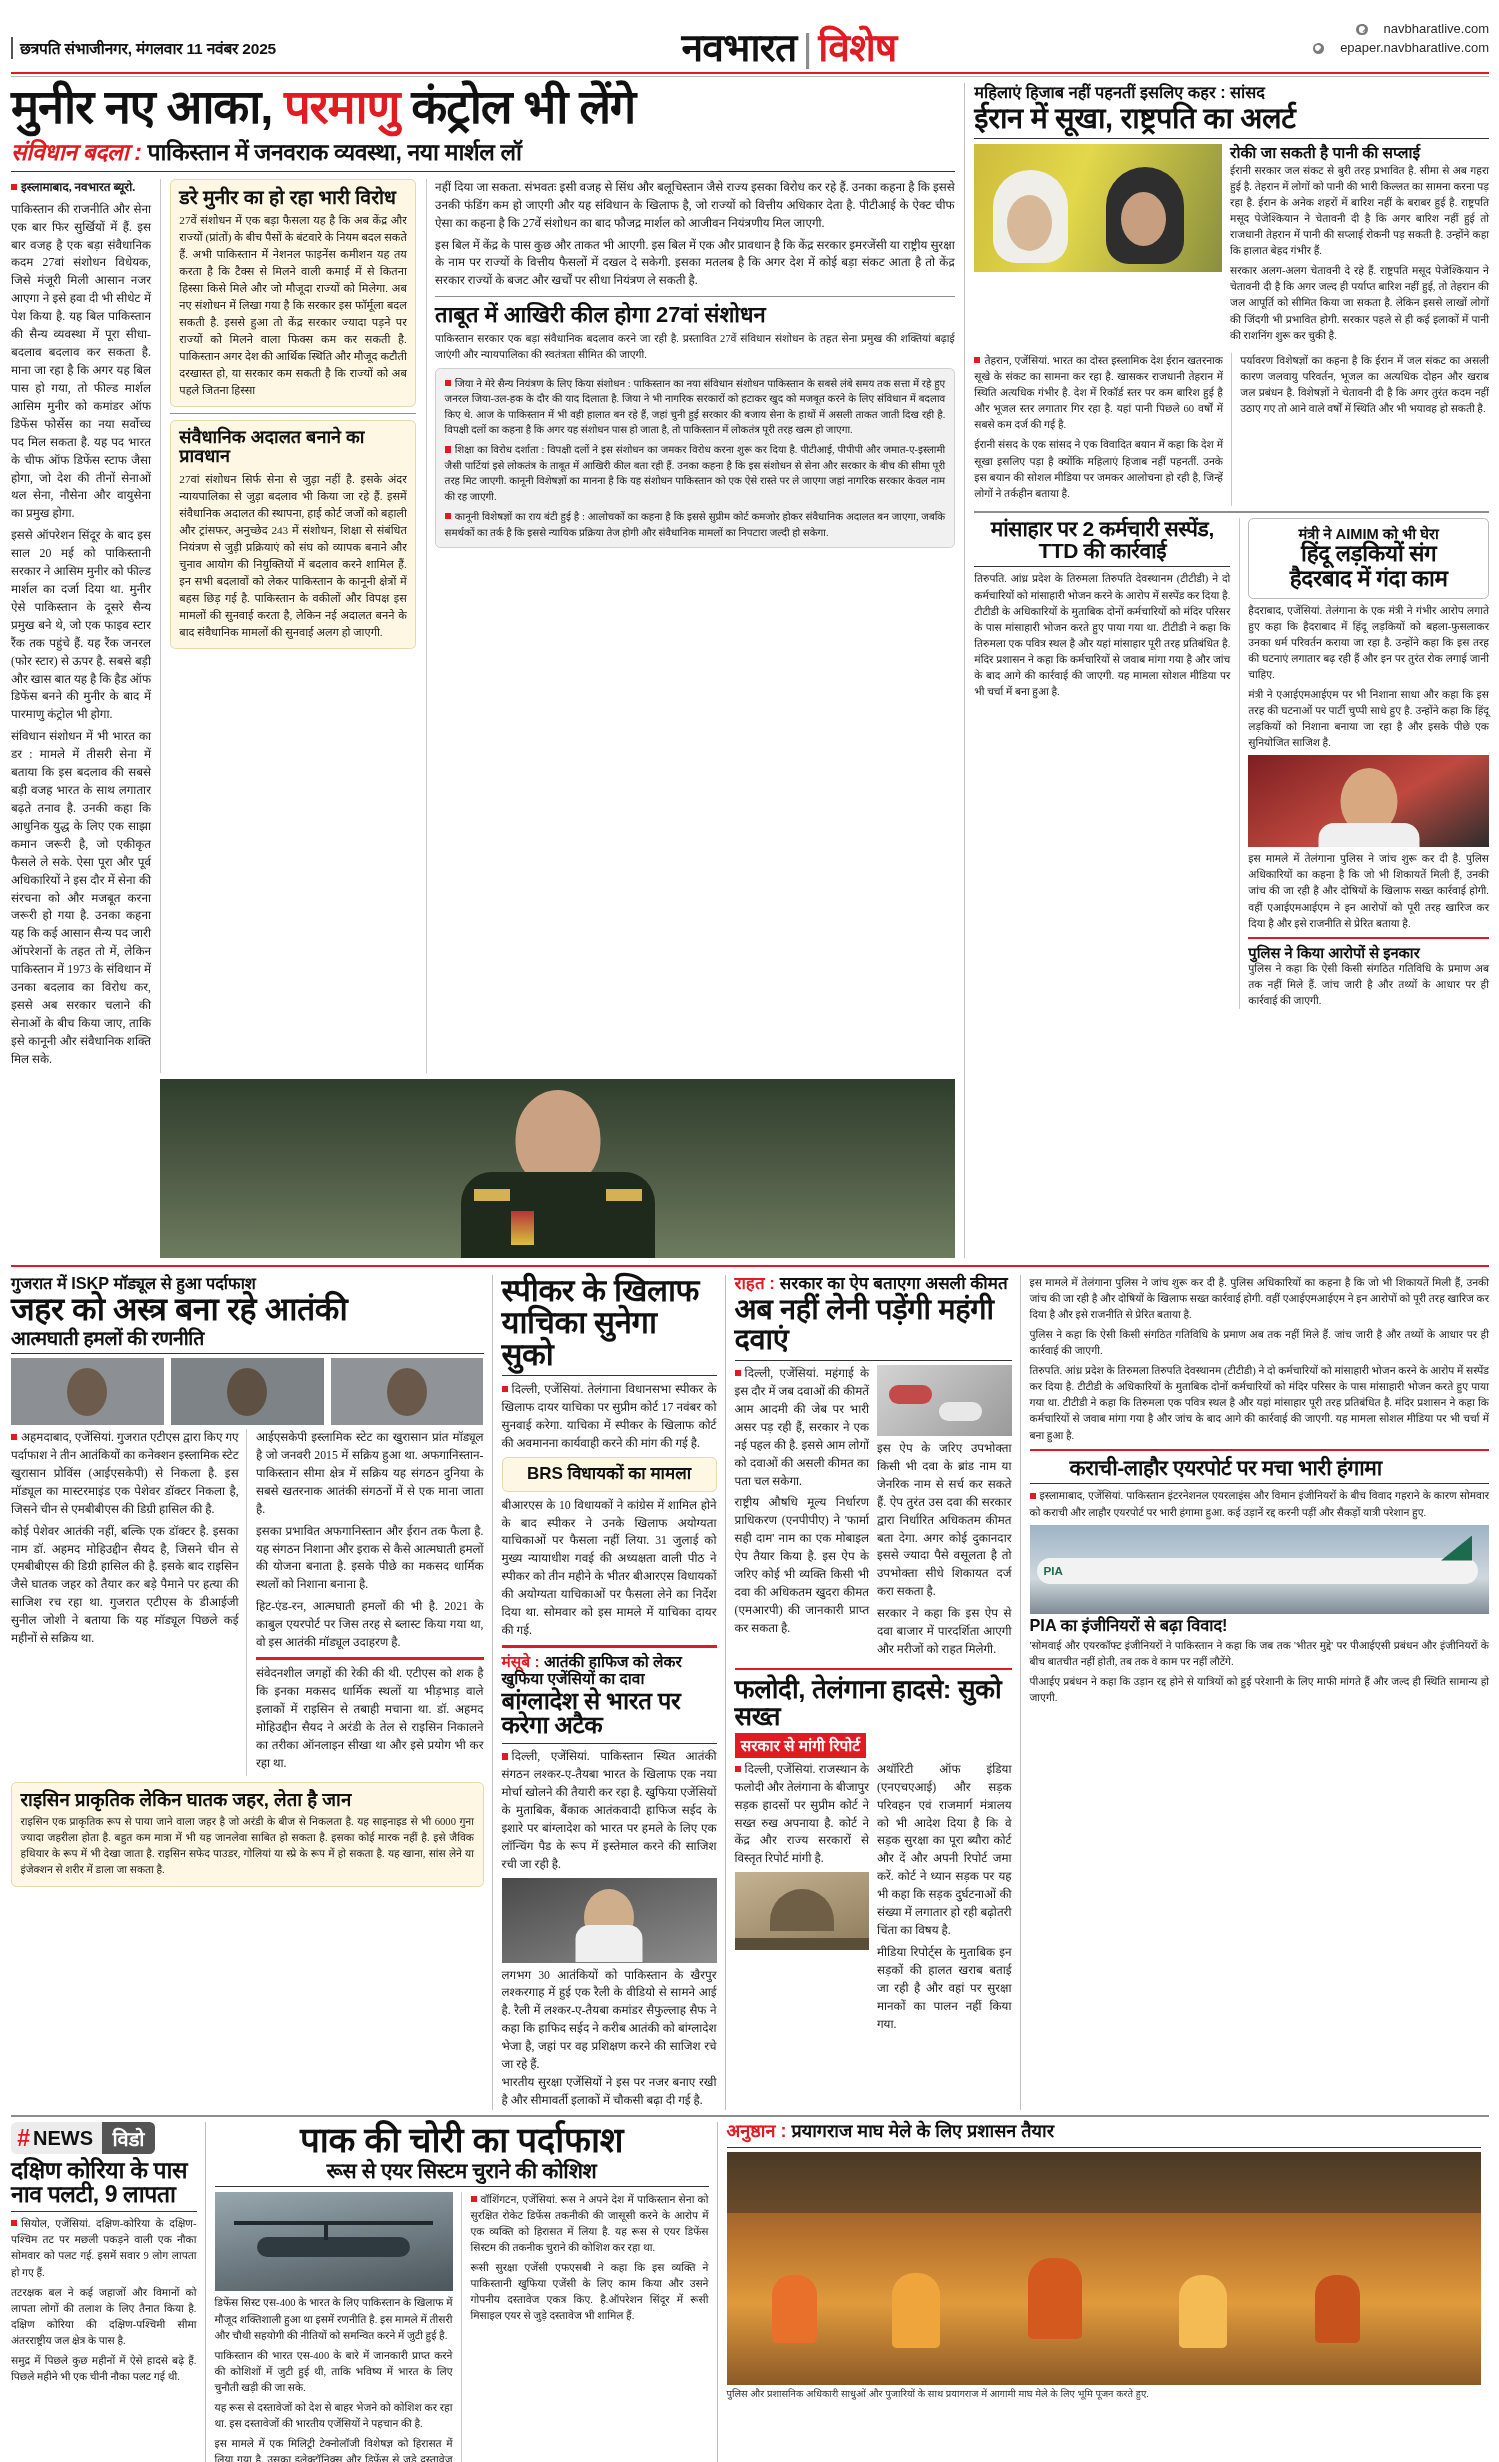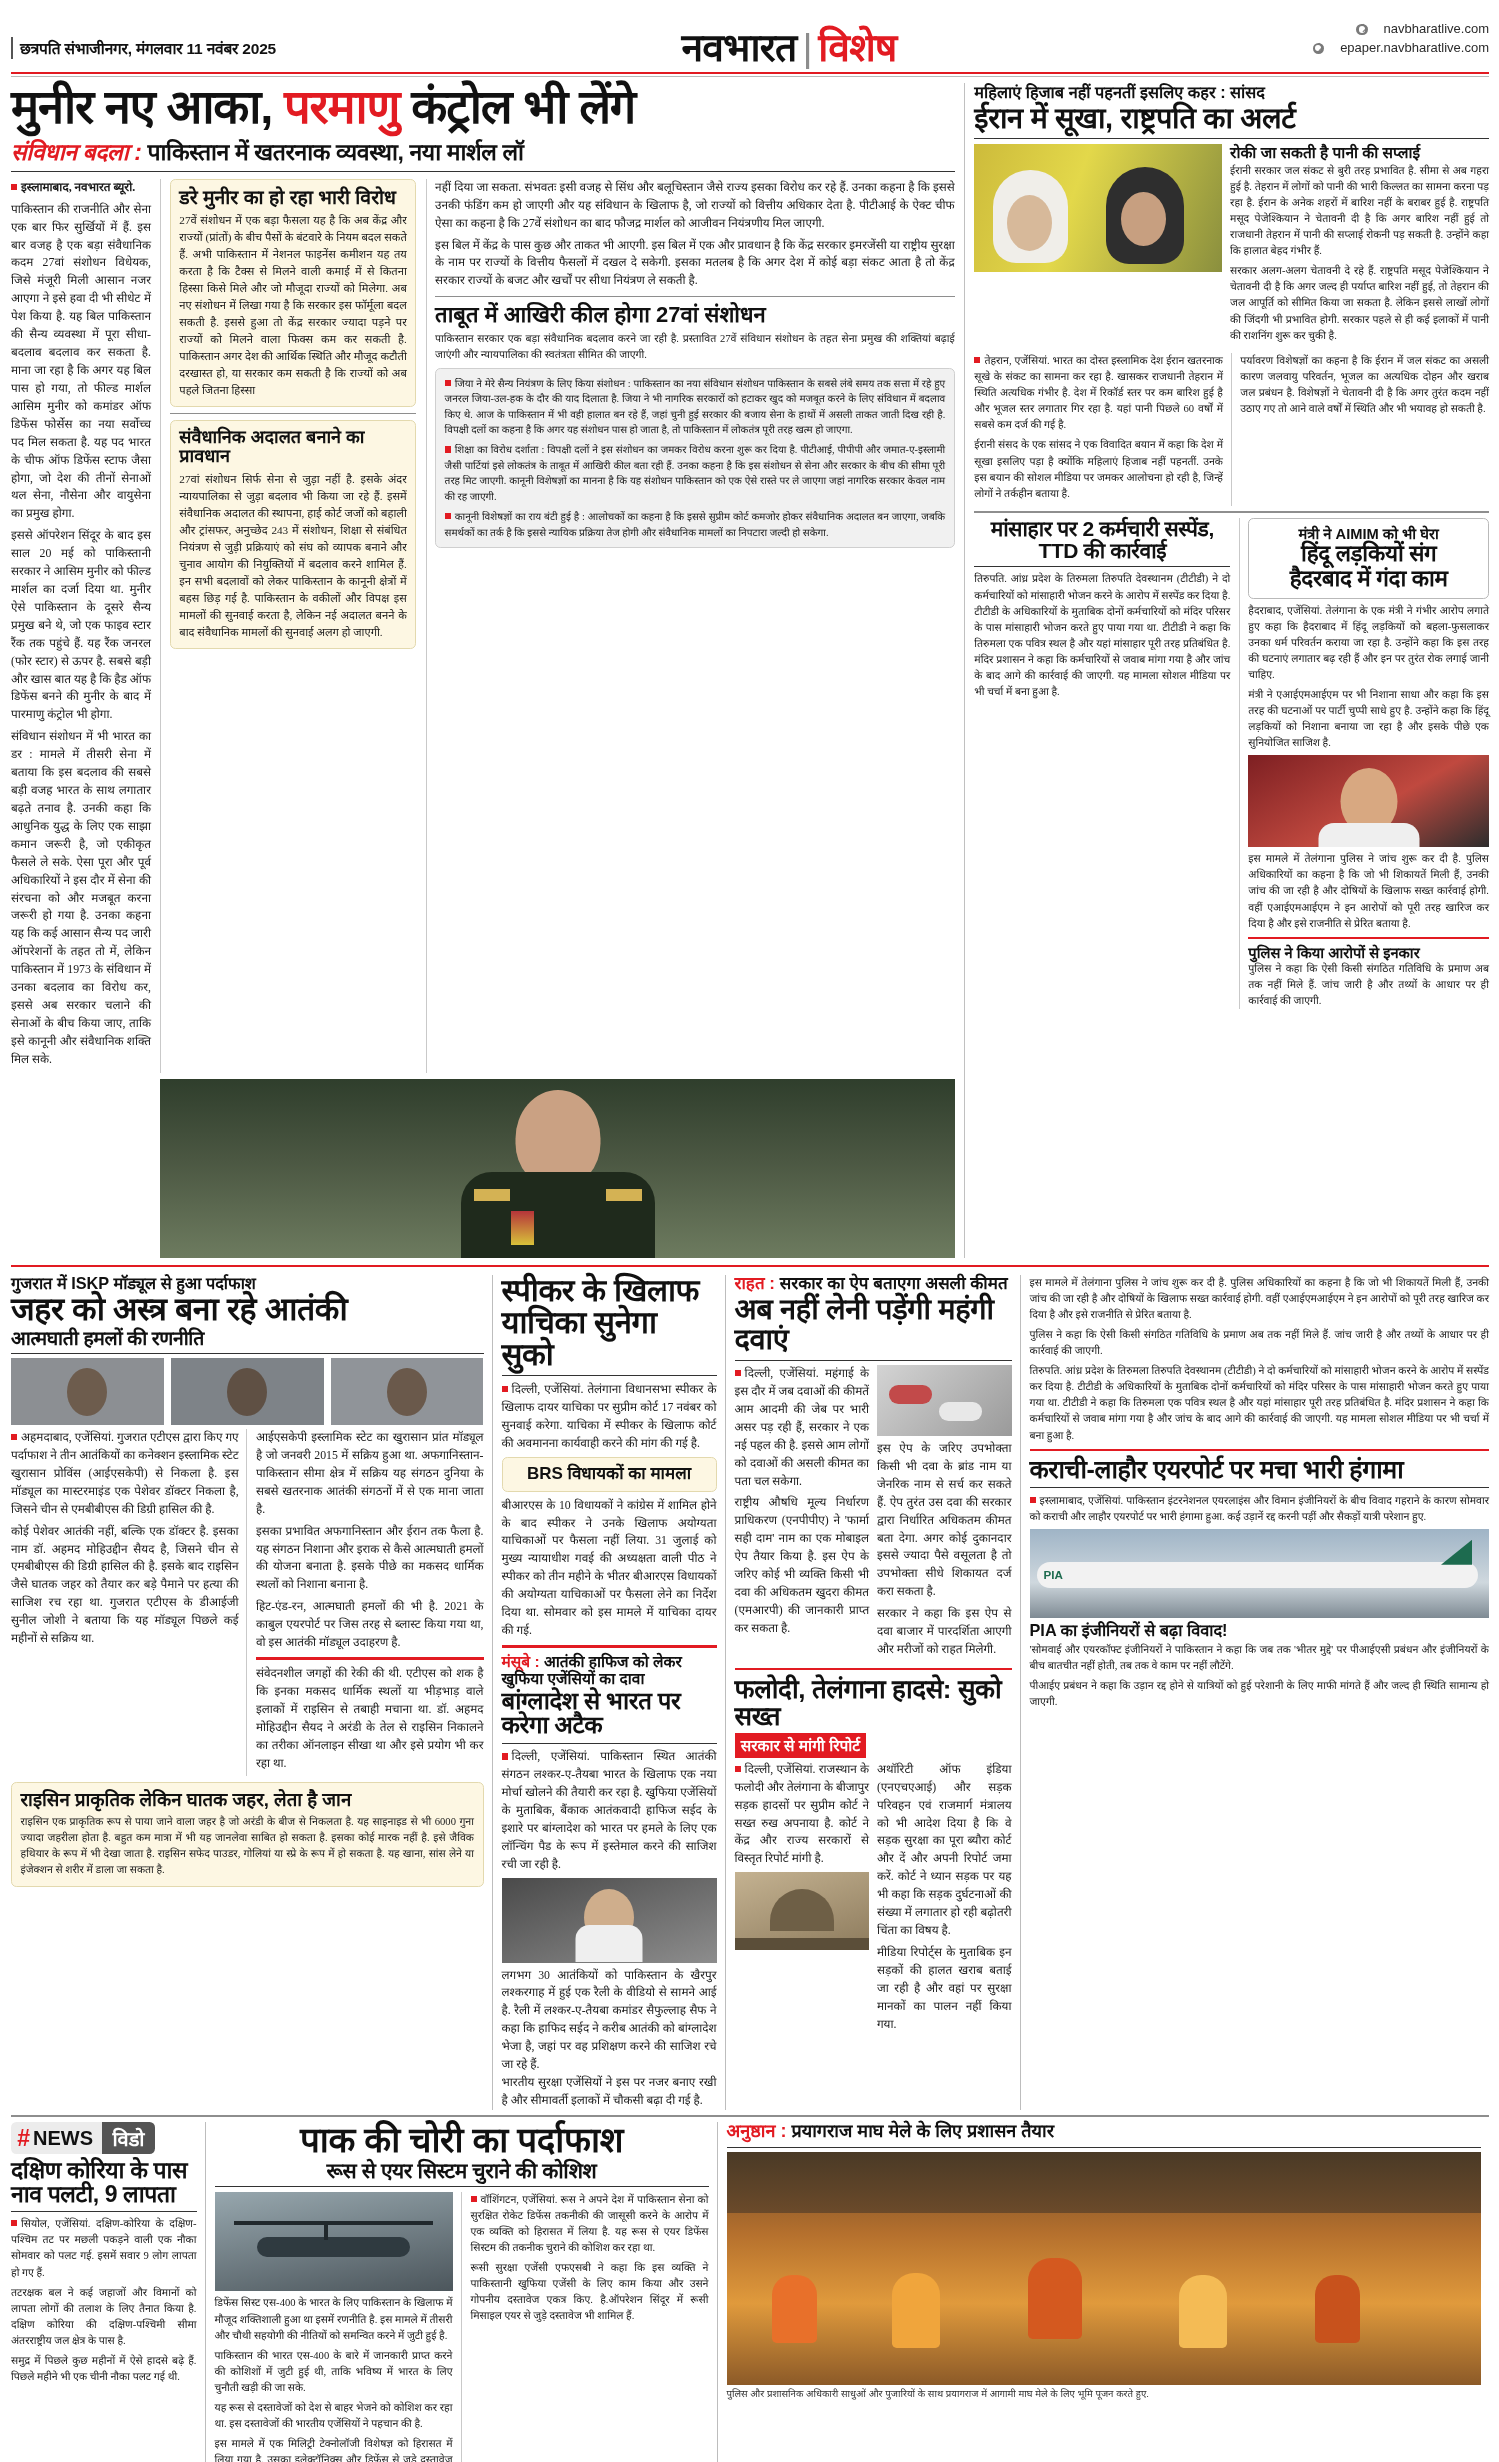--- a/index.html
+++ b/index.html
@@ -215,21 +215,21 @@
   <div class="rule-thin"></div>
 
   <div class="top-sec">
 
     <div class="top-left">
       <h1 class="hl lead-hl">
         <span>मुनीर नए आका, </span><span class="red">परमाणु</span><span> कंट्रोल भी लेंगे</span>
       </h1>
       <div class="lead-sub">
         <span class="red">संविधान बदला :</span>
-        <span>पाकिस्तान में खतरनाक व्यवस्था, नया मार्शल लॉ</span>
+        <span>पाकिस्तान में जनवराक व्यवस्था, नया मार्शल लॉ</span>
       </div>
       <div class="hr-blk" style="margin-top:3.9px;"></div>
 
       <div class="cols3">
 
         <div style="flex:0 0 140px;">
           <div class="body-txt">
             <p><span class="sq"></span><b>इस्लामाबाद, नवभारत ब्यूरो.</b></p>
             <p>पाकिस्तान की राजनीति और सेना एक बार फिर सुर्खियों में हैं. इस बार वजह है एक बड़ा संवैधानिक कदम 27वां संशोधन विधेयक, जिसे मंजूरी मिली आसान नजर आएगा ने इसे हवा दी भी सीधेट में पेश किया है. यह बिल पाकिस्तान की सैन्य व्यवस्था में पूरा सीधा-बदलाव बदलाव कर सकता है. माना जा रहा है कि अगर यह बिल पास हो गया, तो फील्ड मार्शल आसिम मुनीर को कमांडर ऑफ डिफेंस फोर्सेस का नया सर्वोच्च पद मिल सकता है. यह पद भारत के चीफ ऑफ डिफेंस स्टाफ जैसा होगा, जो देश की तीनों सेनाओं थल सेना, नौसेना और वायुसेना का प्रमुख होगा.</p>
             <p>इससे ऑपरेशन सिंदूर के बाद इस साल 20 मई को पाकिस्तानी सरकार ने आसिम मुनीर को फील्ड मार्शल का दर्जा दिया था. मुनीर ऐसे पाकिस्तान के दूसरे सैन्य प्रमुख बने थे, जो एक फाइव स्टार रैंक तक पहुंचे हैं. यह रैंक जनरल (फोर स्टार) से ऊपर है. सबसे बड़ी और खास बात यह है कि हैड ऑफ डिफेंस बनने की मुनीर के बाद में पारमाणु कंट्रोल भी होगा.</p>
@@ -465,21 +465,21 @@
       </div>
     </div>
 
     <div style="flex:1 1 auto;padding-left:8.5px;" class="vline">
       <div class="body-txt" style="font-size:10.6px;">
         <p>इस मामले में तेलंगाना पुलिस ने जांच शुरू कर दी है. पुलिस अधिकारियों का कहना है कि जो भी शिकायतें मिली हैं, उनकी जांच की जा रही है और दोषियों के खिलाफ सख्त कार्रवाई होगी. वहीं एआईएमआईएम ने इन आरोपों को पूरी तरह खारिज कर दिया है और इसे राजनीति से प्रेरित बताया है.</p>
         <p>पुलिस ने कहा कि ऐसी किसी संगठित गतिविधि के प्रमाण अब तक नहीं मिले हैं. जांच जारी है और तथ्यों के आधार पर ही कार्रवाई की जाएगी.</p>
         <p>तिरुपति. आंध्र प्रदेश के तिरुमला तिरुपति देवस्थानम (टीटीडी) ने दो कर्मचारियों को मांसाहारी भोजन करने के आरोप में सस्पेंड कर दिया है. टीटीडी के अधिकारियों के मुताबिक दोनों कर्मचारियों को मंदिर परिसर के पास मांसाहारी भोजन करते हुए पाया गया था. टीटीडी ने कहा कि तिरुमला एक पवित्र स्थल है और यहां मांसाहार पूरी तरह प्रतिबंधित है. मंदिर प्रशासन ने कहा कि कर्मचारियों से जवाब मांगा गया है और जांच के बाद आगे की कार्रवाई की जाएगी. यह मामला सोशल मीडिया पर भी चर्चा में बना हुआ है.</p>
       </div>
       <div class="hr-red"></div>
-      <h2 class="hl" style="font-size:25px;">कराची-लाहौर एयरपोर्ट पर मचा भारी हंगामा</h2>
+      <h2 class="hl" style="font-size:21px;margin-left:40px;">कराची-लाहौर एयरपोर्ट पर मचा भारी हंगामा</h2>
       <div class="hr-blk"></div>
       <div class="body-txt" style="font-size:10.6px;">
         <p><span class="sq"></span><span>इस्लामाबाद, एजेंसियां. पाकिस्तान इंटरनेशनल एयरलाइंस और विमान इंजीनियरों के बीच विवाद गहराने के कारण सोमवार को कराची और लाहौर एयरपोर्ट पर भारी हंगामा हुआ. कई उड़ानें रद्द करनी पड़ीं और सैकड़ों यात्री परेशान हुए.</span></p>
       </div>
       <div class="photo" style="height:89px;margin:3.9px 0;background:linear-gradient(180deg,#9fb4c6 0%,#cfd8de 60%,#7e8a93 100%);">
         <div style="position:absolute;left:7.8px;top:33px;width:96%;height:26px;border-radius:14px;background:#f2f2f2;"></div>
         <div style="position:absolute;left:14px;top:39px;font-family:'Liberation Sans',sans-serif;font-weight:900;color:#1d6b4f;font-size:11.6px;">PIA</div>
         <div style="position:absolute;right:17px;top:11px;width:31px;height:25px;background:#1d6b4f;clip-path:polygon(100% 0,100% 100%,0 100%);"></div>
       </div>
       <div class="kicker" style="font-size:16.3px;">PIA का इंजीनियरों से बढ़ा विवाद!</div>

